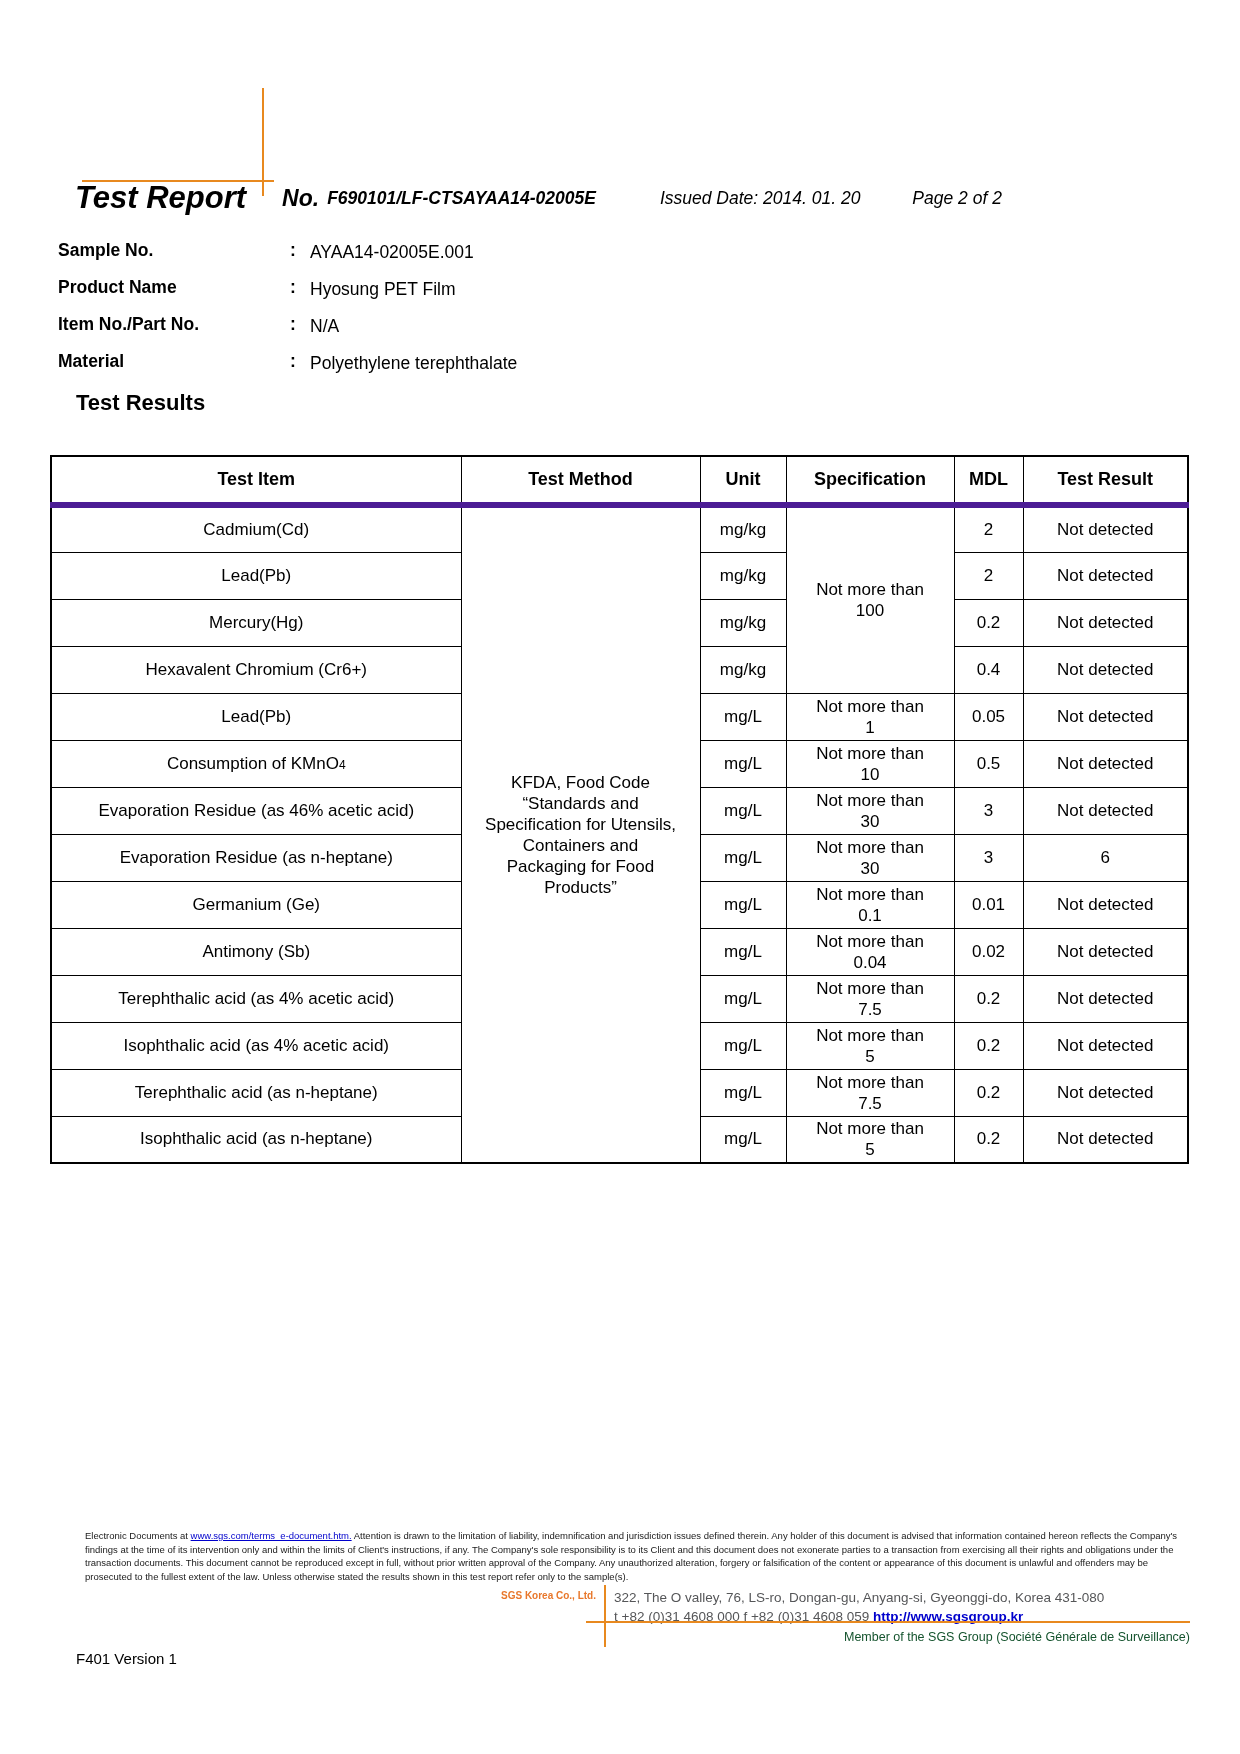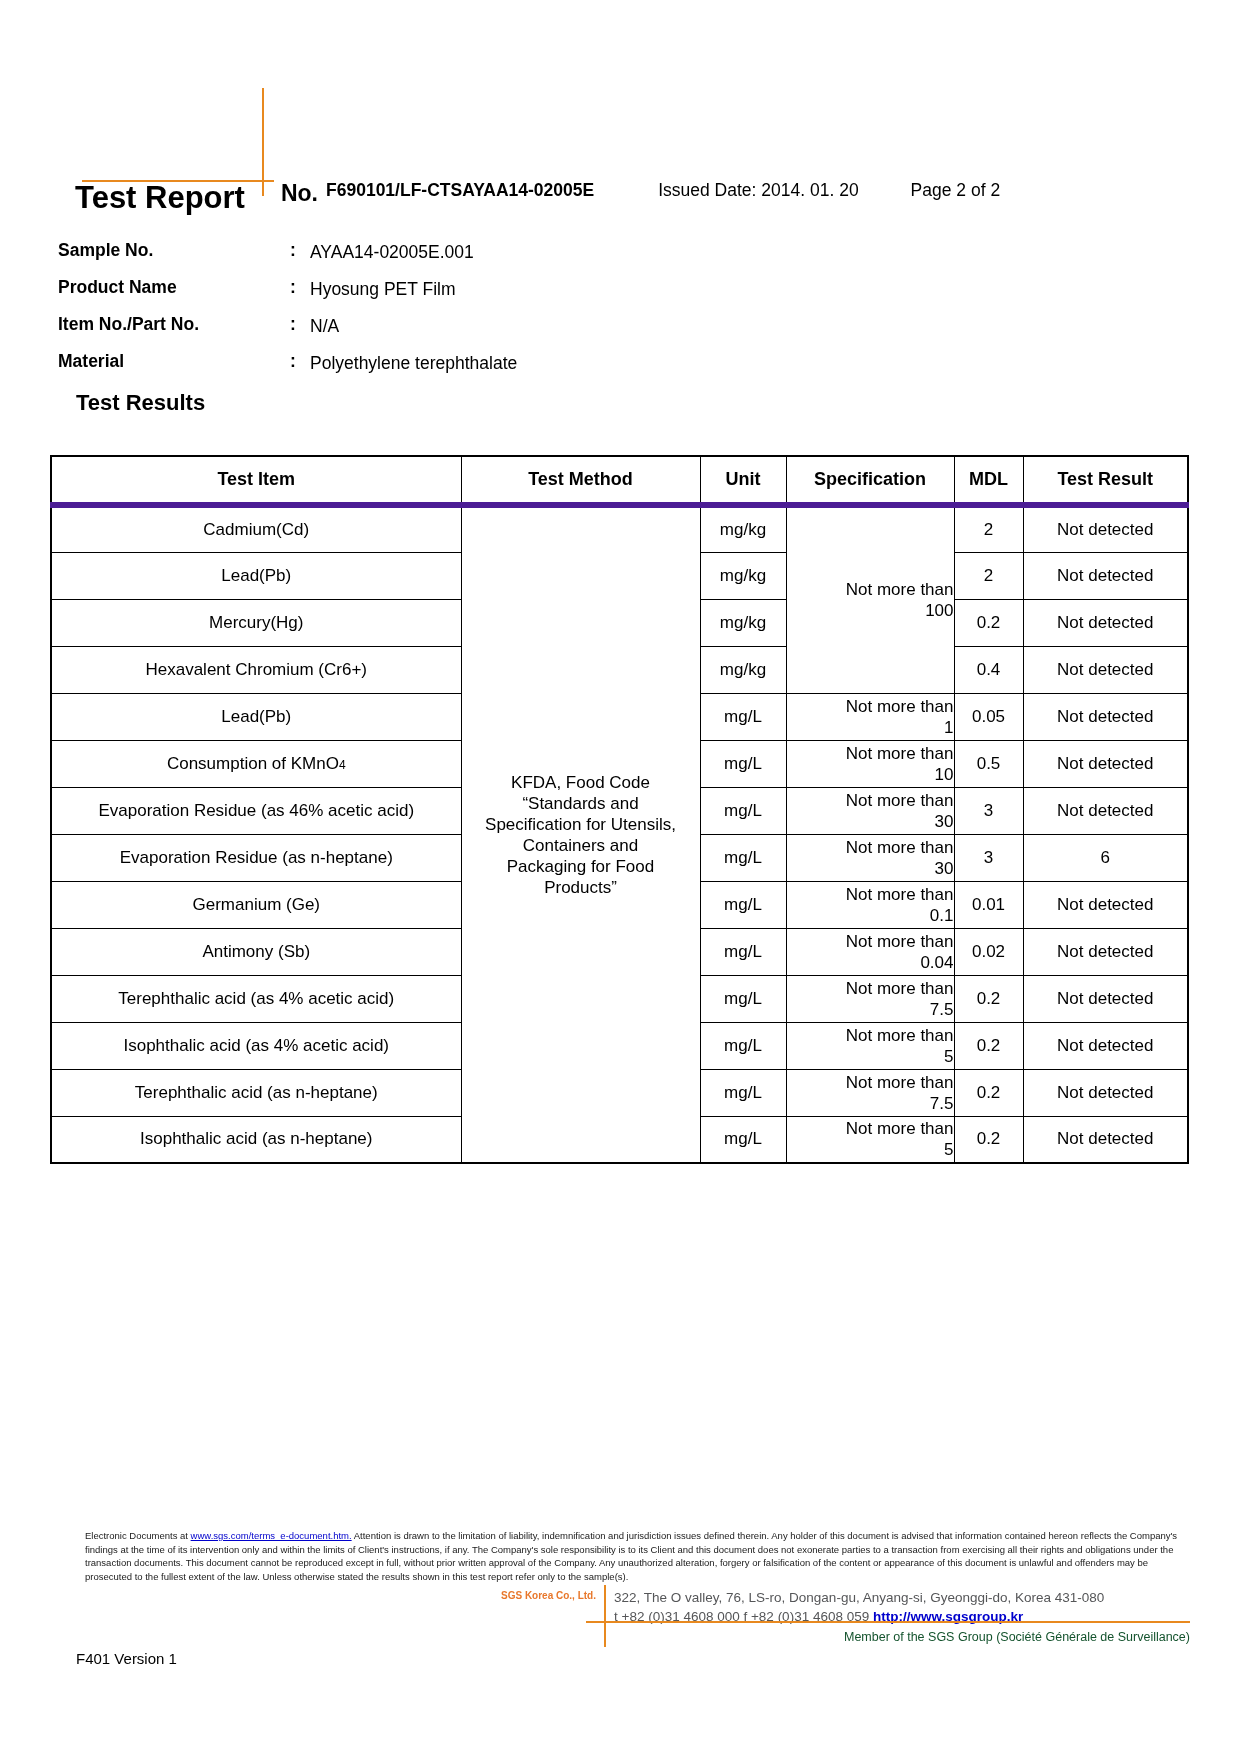--- a/index.html
+++ b/index.html
@@ -13,21 +13,21 @@
   .logo-text {
     position:absolute; left:116px; top:84px;
     font-size:99px; line-height:99px; font-weight:bold;
     color:#77787b; letter-spacing:-3px;
     -webkit-text-stroke:3px #77787b;
   }
   .logo-hline { position:absolute; left:82px; top:180px; width:192px; height:2px; background:#e8891f; }
   .logo-vline { position:absolute; left:262px; top:88px; width:2px; height:108px; background:#e8891f; }
 
   
-  .title-row { position:absolute; left:75px; top:180px; width:1120px; display:flex; align-items:flex-start; white-space:nowrap; }
+  .title-row { position:absolute; left:75px; top:180px; width:1120px; display:flex; align-items:center; white-space:nowrap;font-style:italic; }
   .report-title { font-size:31px; font-weight:bold; letter-spacing:0px; }
   .no-label { margin-left:36px; font-size:23px; font-weight:bold; }
   .report-no { margin-left:8px; font-size:17.5px; font-weight:bold; }
   .issued-date { margin-left:64px; font-size:17.5px; }
   .page-info { margin-left:52px; font-size:17.5px; }
 
   
   .sample-info { position:absolute; left:58px; top:240px; width:700px; }
   .info-row { height:37px; display:flex; align-items:flex-start; }
   .info-label { width:232px; font-size:17.5px; font-weight:bold; }
@@ -42,21 +42,21 @@
     position:absolute; left:50px; top:455px; width:1137px;
     border-collapse:collapse; table-layout:fixed; border:2px solid #000;
   }
   .results-table th, .results-table td {
     border:1px solid #000; text-align:center; vertical-align:middle;
     font-size:17px; overflow:hidden;
   }
   .results-table th { height:49px; font-size:18px; font-weight:bold; border-bottom:6px solid #4c1d95; }
   .results-table td { height:47px; }
   .method-cell { padding:0 22px; line-height:21px; }
-  .spec-line { line-height:21px;text-align:right; }
+  .spec-line { line-height:21px; }
   .subnum { font-size:12px; }
 
   
   .footnotes { position:absolute; left:85px; top:1196px; font-size:17px; line-height:25px; }
 
   
   .disclaimer {
     position:absolute; left:85px; top:1529px; width:1104px;
     font-size:9.5px; line-height:13.5px; color:#1a1a1a;
   }

